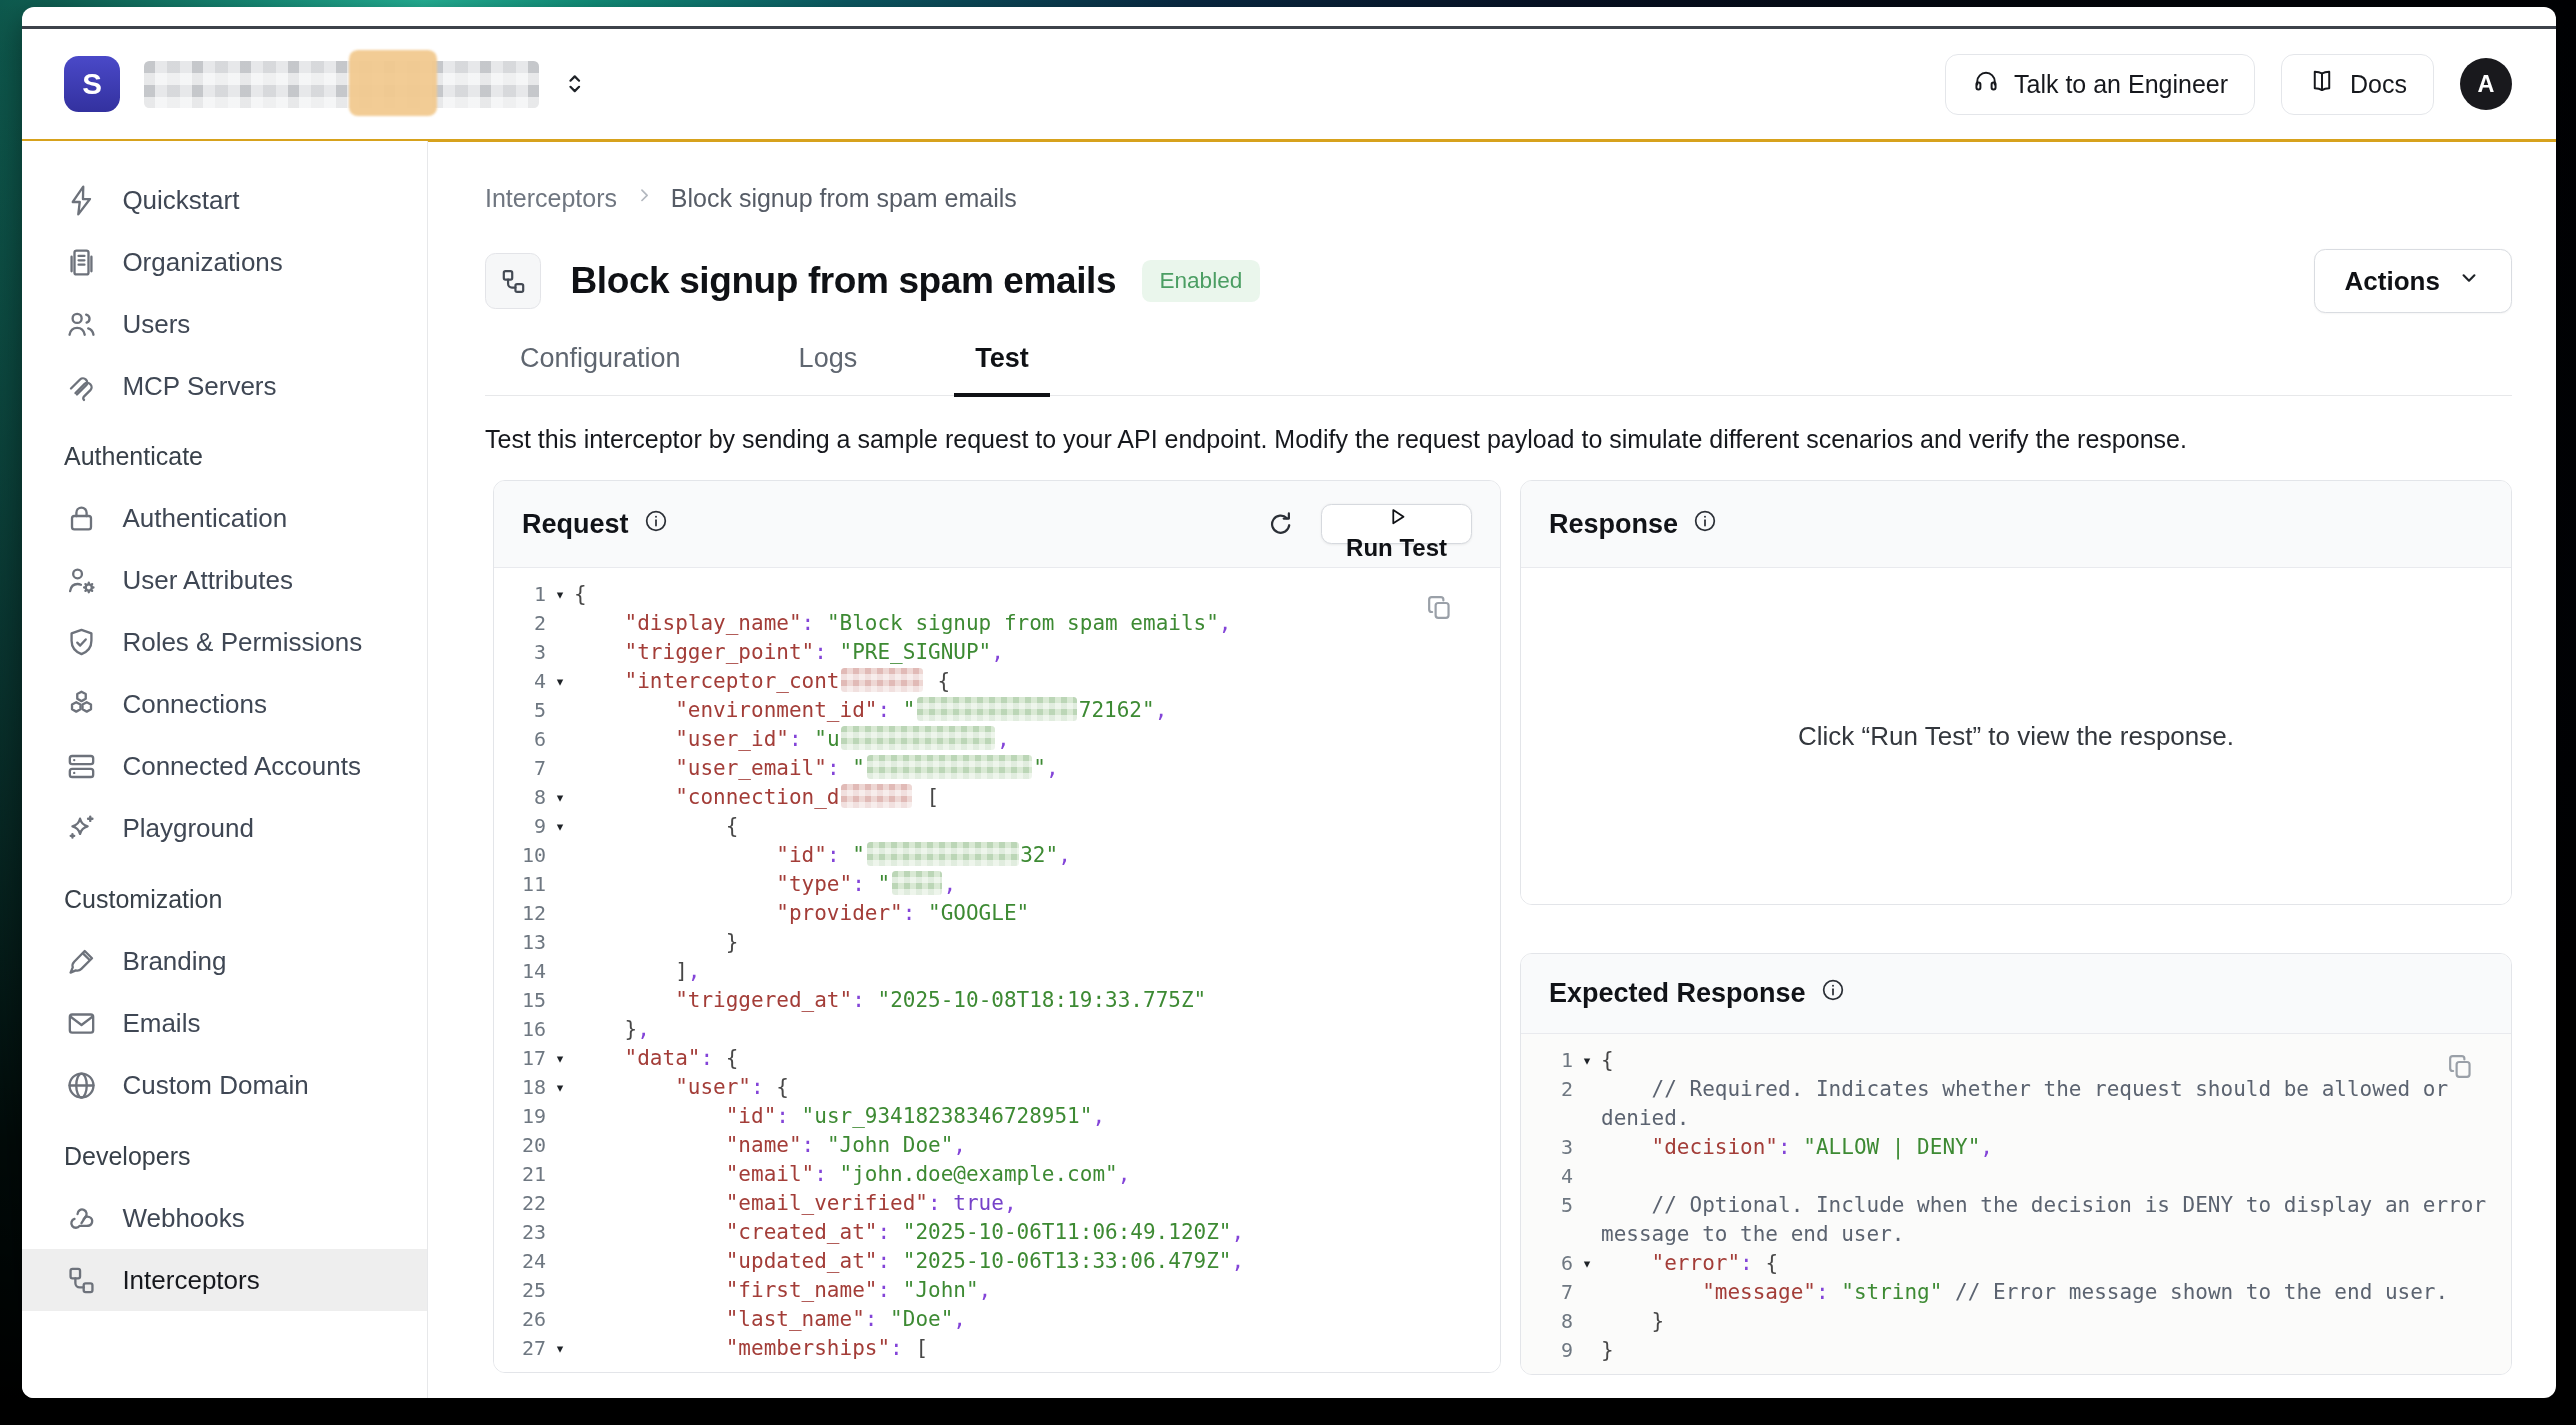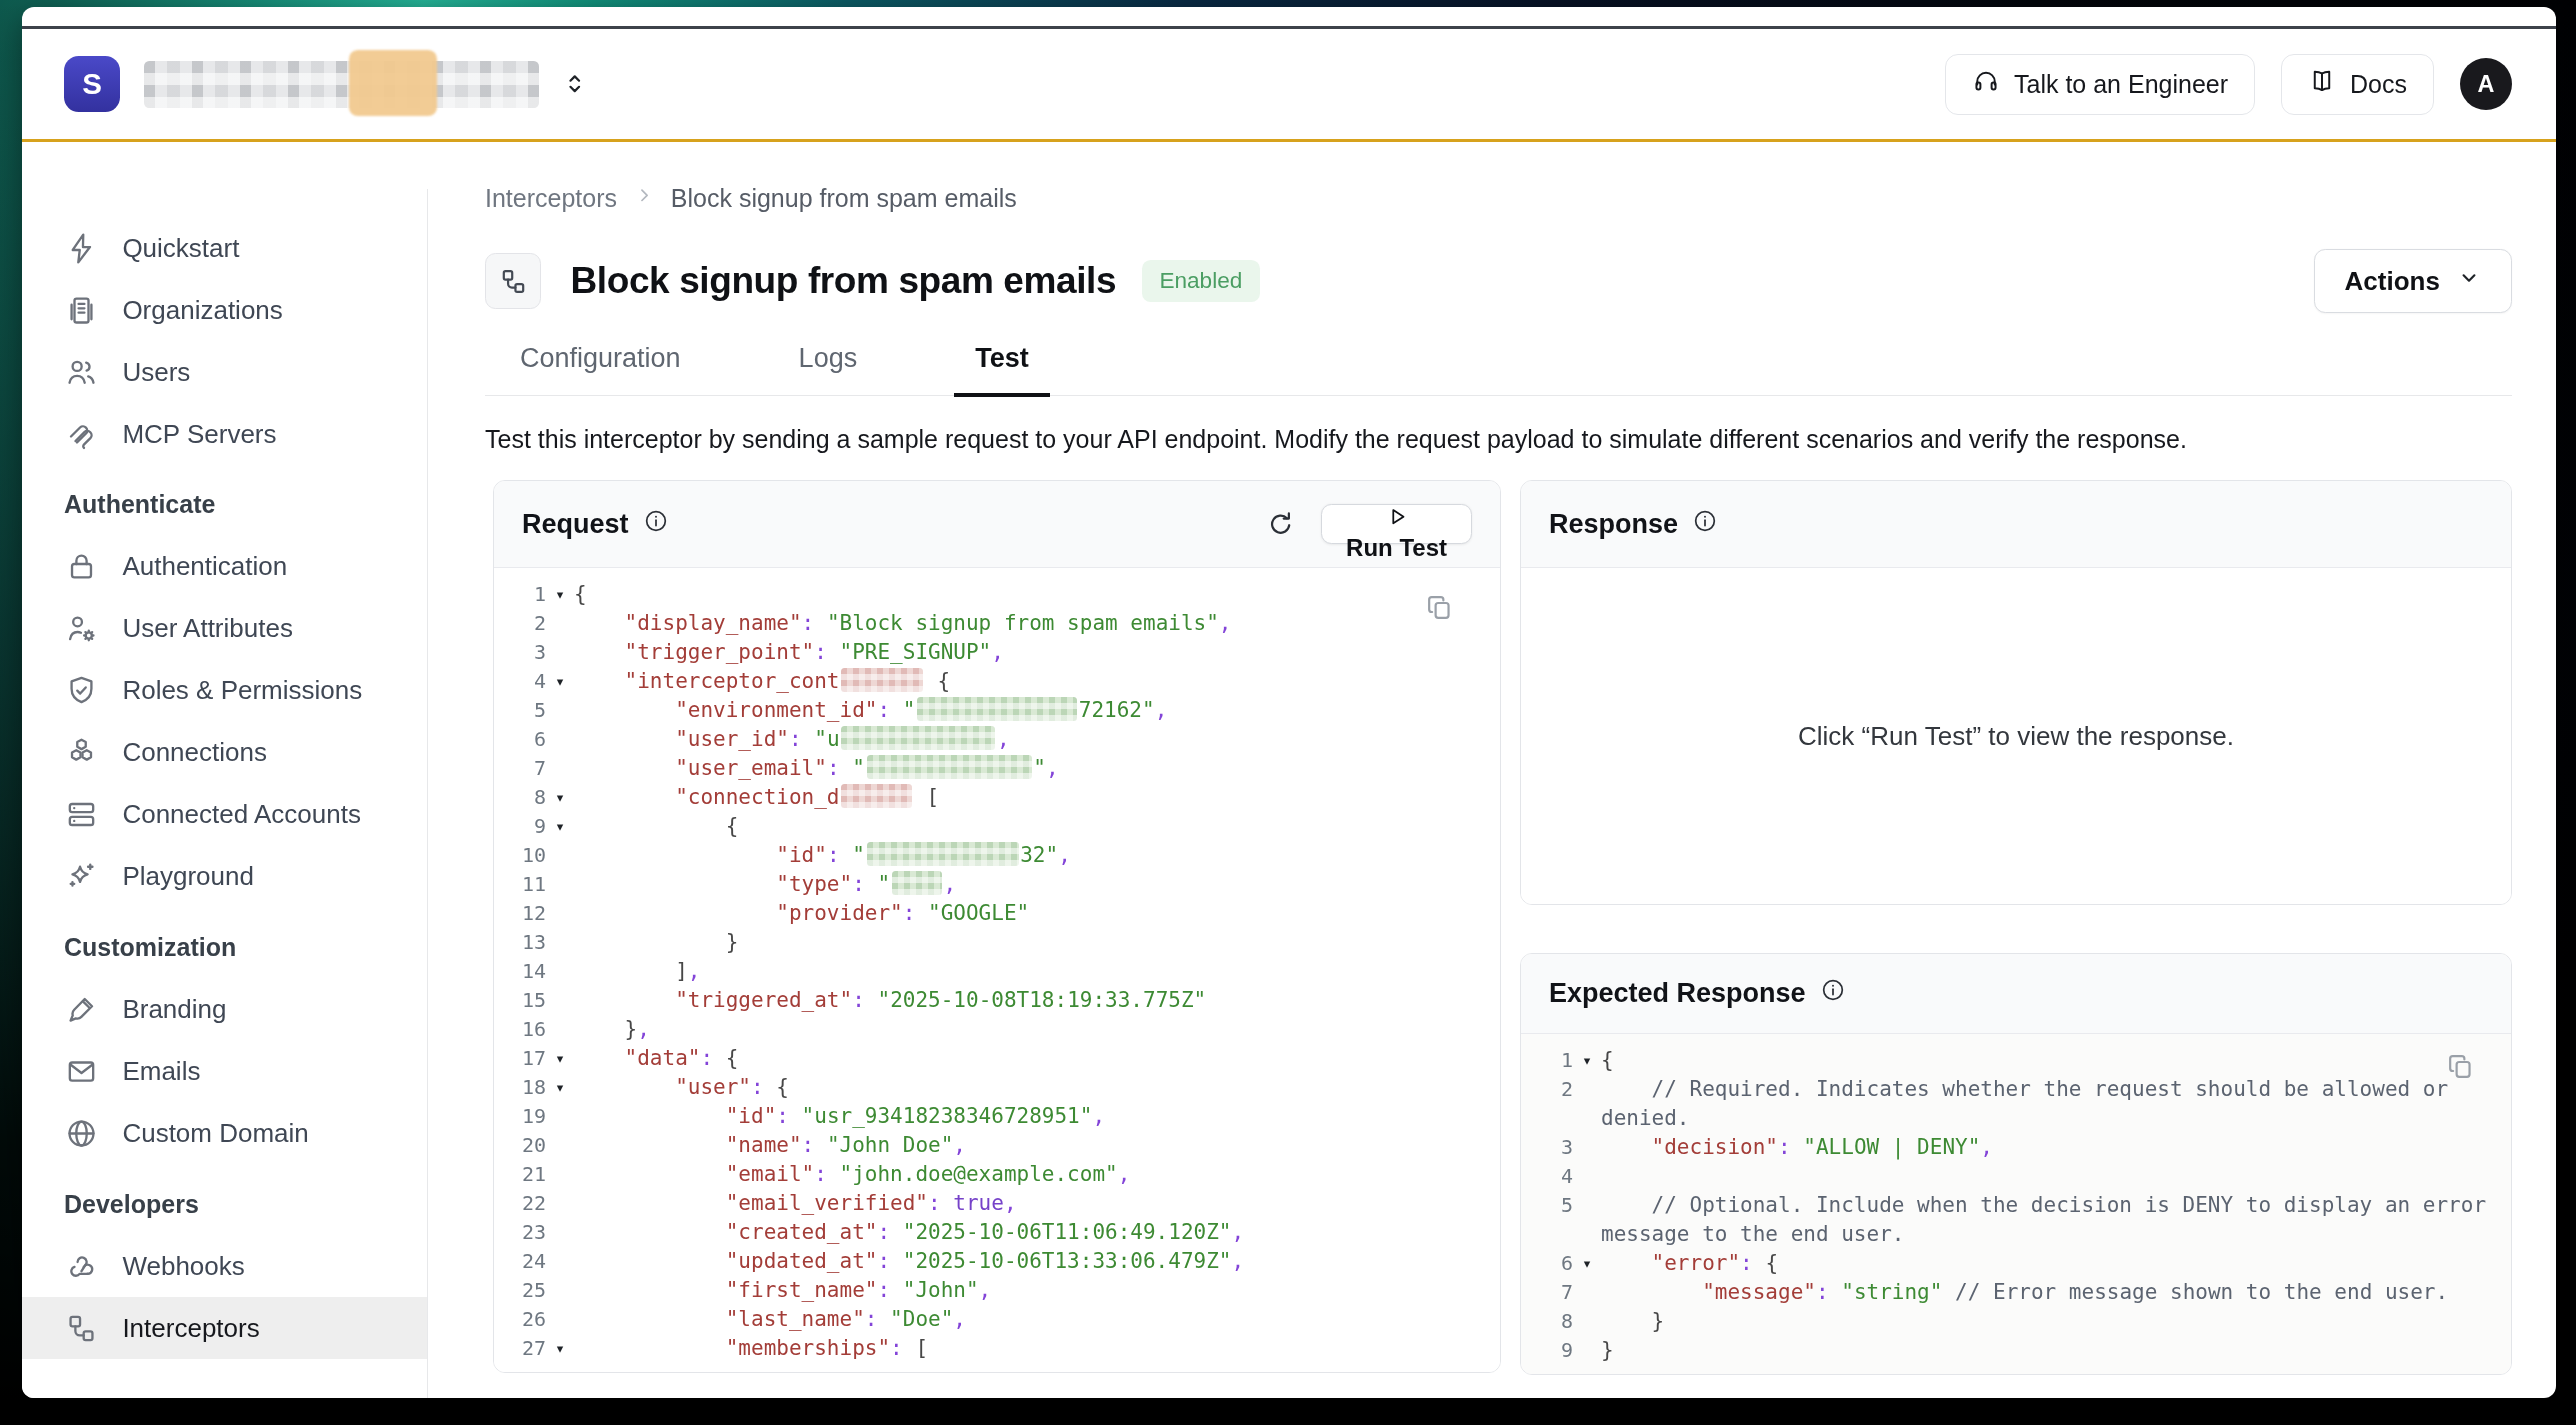--- a/index.html
+++ b/index.html
@@ -52,25 +52,25 @@
   .avatar{
     width:52px; height:52px; border-radius:50%; background:#19191d; color:#fff;
     font-size:23.4px; font-weight:600; display:flex; align-items:center; justify-content:center;
   }
   .accent-line{ position:absolute; left:0; top:132px; width:100%; height:2.6px; background:#d7a21d; }
 
   
   .app-body{ position:absolute; left:0; top:134px; width:100%; height:1257px; display:flex; }
   .sidebar{
     width:406px; flex:none; border-right:1.3px solid #e7e8ea; padding-top:28px;
-    overflow:hidden; background:#fff;margin-top:48px;
+    overflow:hidden; background:#fff;
   }
   .side-header{
     height:62px; display:flex; align-items:center; padding-left:42px;
-    font-size:25px; font-weight:700; color:#384049; margin-top:8.7px;
+    font-size:25px; font-weight:400; color:#384049; margin-top:8.7px;
   }
   .side-item{
     height:62px; display:flex; align-items:center; padding-left:42px; gap:23.4px;
     font-size:26px; color:#3f4754; cursor:pointer;
   }
   .side-item .sicon{ width:35px; height:35px; flex:none; color:#6d727b; display:flex; align-items:center; }
   .side-item svg{ width:35px; height:35px; }
   .side-item.selected{ background:#eeeeee; color:#16181d; font-weight:500; }
 
   .main{ flex:1; padding:43px 44px 0 57px; overflow:hidden; }

